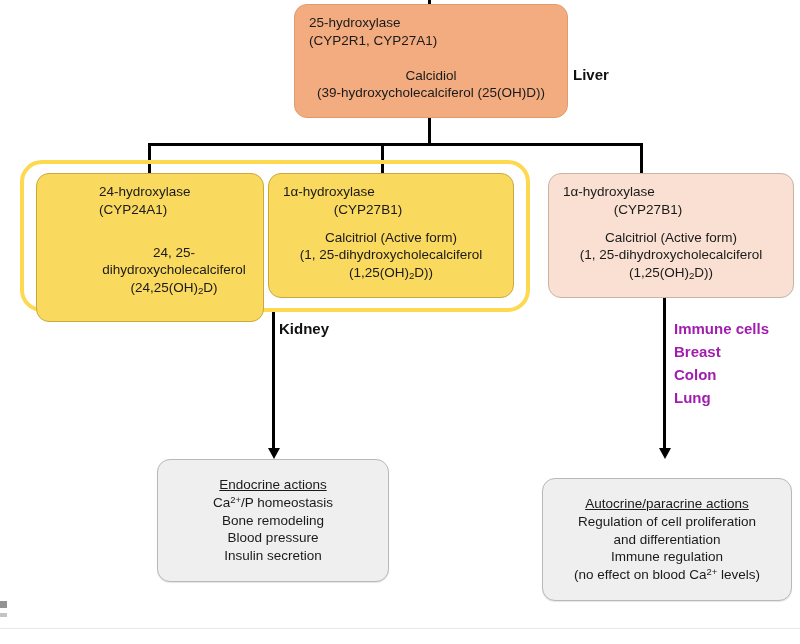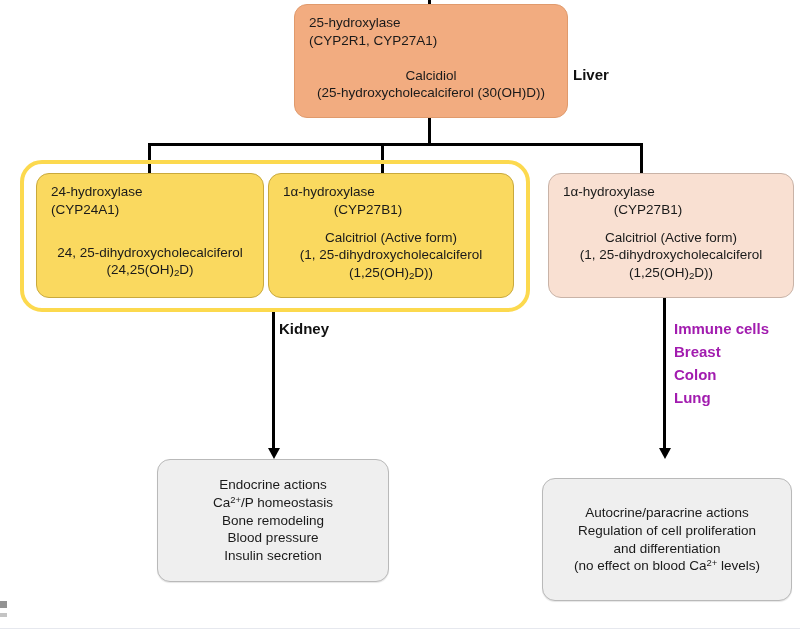--- a/index.html
+++ b/index.html
@@ -99,21 +99,21 @@
   }
   .tissue-list {
     position: absolute;
     font-weight: bold;
     font-size: 15px;
     color: #a21caf;
     line-height: 1.53;
     white-space: nowrap;
   }
 
-  .u { }
+  .u { text-decoration: underline; }
   sub { font-size: 0.72em; vertical-align: -0.22em; }
   sup { font-size: 0.70em; vertical-align: 0.42em; }
 
   .pad-enz  { padding: 9px 0 0 14px; }
   .pad-prod { padding: 0 10px; }
 
   
   .crop-artifact {
     position: absolute;
     left: 0;
@@ -137,42 +137,42 @@
   <div class="vline" style="left:428px; top:0px; height:50px;"></div>
   <div class="arrowhead" style="left:423.5px; top:48px;"></div>
 
   <div class="node box-liver" style="left:294px; top:4px; width:274px; height:114px;">
     <div class="enz pad-enz">
       <div>25-hydroxylase</div>
       <div>(CYP2R1, CYP27A1)</div>
     </div>
     <div class="prod pad-prod" style="margin-top:17px;">
       <div>Calcidiol</div>
-      <div>(25-hydroxycholecalciferol (30(OH)D))</div>
+      <div>(39-hydroxycholecalciferol (25(OH)D))</div>
     </div>
   </div>
 
   <div class="organ-label" style="left:573px; top:46px;margin-top:20px;">Liver</div>
 
   <div class="vline" style="left:428px; top:118px; height:28px;"></div>
 
   <div class="hline" style="left:148px; top:143px; width:495px;"></div>
 
   <div class="vline" style="left:148px; top:143px; height:112px;"></div>
   <div class="arrowhead" style="left:143.5px; top:250px;"></div>
 
   <div class="vline" style="left:381px; top:143px; height:96px;"></div>
   <div class="arrowhead" style="left:376.5px; top:234px;"></div>
 
   <div class="vline" style="left:640px; top:143px; height:96px;"></div>
   <div class="arrowhead" style="left:635.5px; top:234px;"></div>
 
   <div class="kidney-frame" style="left:20px; top:160px; width:510px; height:152px;"></div>
 
-  <div class="node box-kidney" style="left:36px; top:173px; width:228px; height:125px;">
+  <div class="node box-kidney" style="left:36px; top:173px; width:228px; height:149px;padding-left:48px;">
     <div class="enz pad-enz">
       <div>24-hydroxylase</div>
       <div>(CYP24A1)</div>
     </div>
     <div class="prod pad-prod" style="margin-top:25px;">
       <div>24, 25-dihydroxycholecalciferol</div>
       <div>
         <span>(24,25(OH)</span><sub>2</sub><span>D)</span>
       </div>
     </div>
@@ -230,20 +230,21 @@
       <div>Blood pressure</div>
       <div>Insulin secretion</div>
     </div>
   </div>
 
   <div class="node box-action" style="left:542px; top:478px; width:250px; height:123px;">
     <div class="prod pad-prod">
       <div class="u">Autocrine/paracrine actions</div>
       <div>Regulation of cell proliferation</div>
       <div>and differentiation</div>
+      <div>Immune regulation</div>
       <div>
         <span>(no effect on blood Ca</span><sup>2+</sup><span> levels)</span>
       </div>
     </div>
   </div>
 
   <div class="crop-artifact" style="top:601px; height:7px;"></div>
   <div class="crop-artifact" style="top:613px; height:4px; opacity:0.3;"></div>
   <div class="bottom-rule" style="top:628px;"></div>
 

